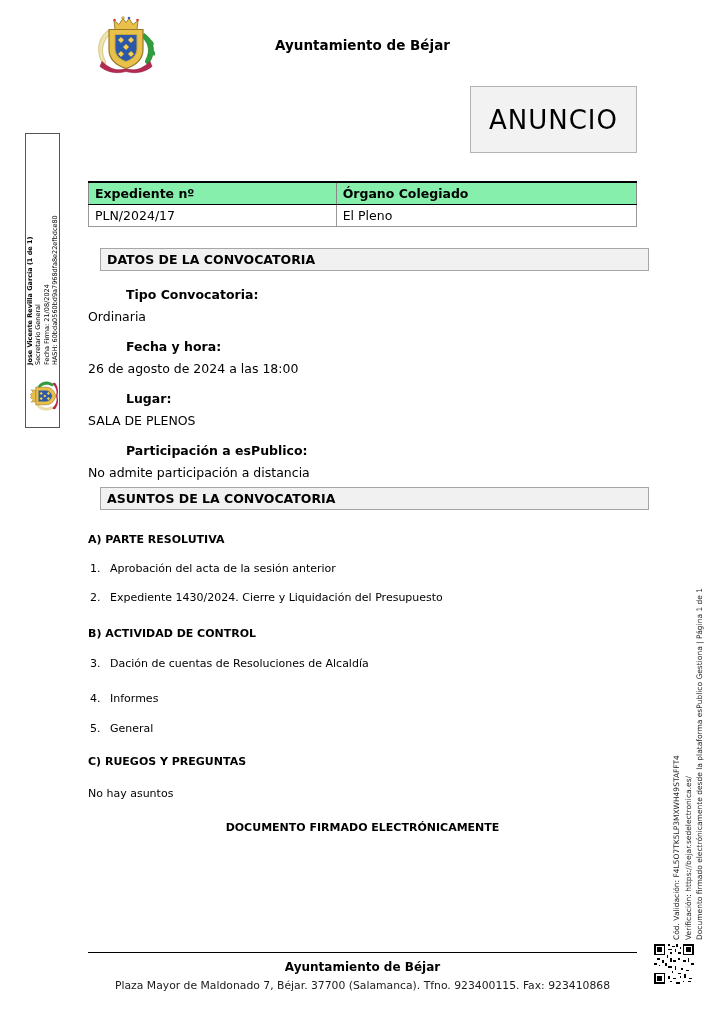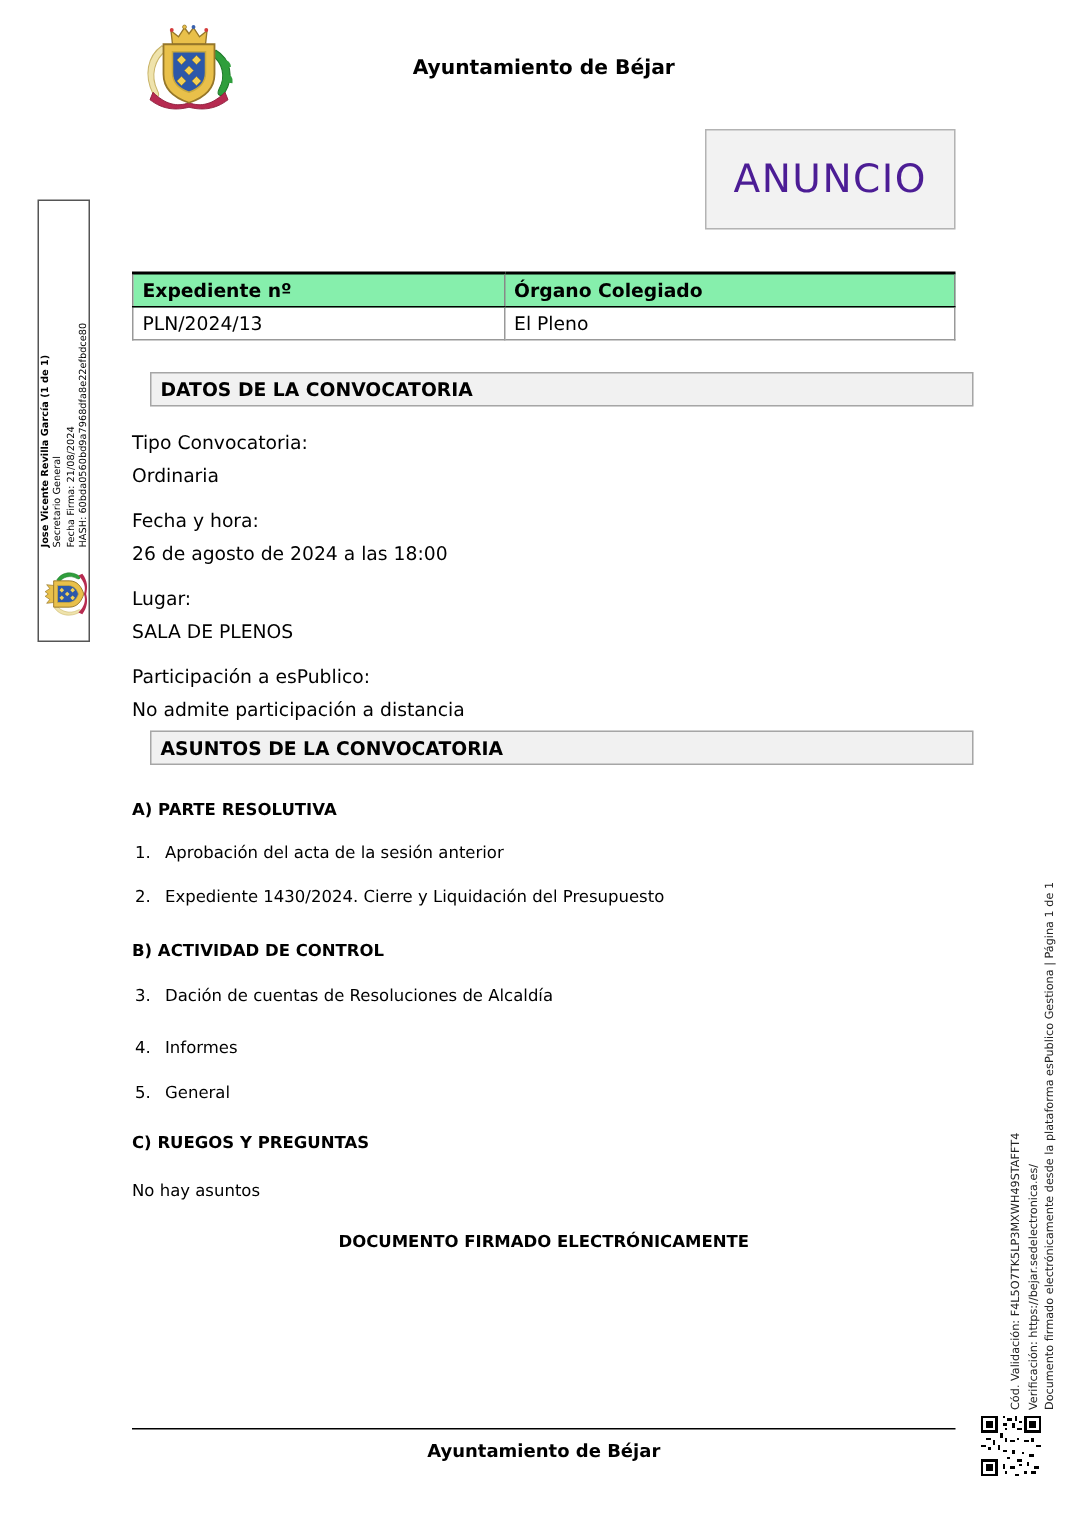--- a/index.html
+++ b/index.html
@@ -13,21 +13,21 @@
   
   .emblem-top { position:absolute; left:93px; top:12px; width:66px; height:63px; }
   .header-title {
     position:absolute; left:88px; top:37px; width:549px;
     text-align:center; font-weight:bold; font-size:13.5px;
   }
   .anuncio-box {
     position:absolute; left:470px; top:86px; width:167px; height:67px;
     background:#f2f2f2; border:1px solid #b3b3b3;
     display:flex; align-items:center; justify-content:center;
-    font-size:26px; letter-spacing:1px; color:#4c1d95;
+    font-size:26px; letter-spacing:1px; color:#000000;
   }
 
   
   .exp-table {
     position:absolute; left:88px; top:181px; width:549px;
     border-collapse:collapse; font-size:12.5px;
   }
   .exp-table th {
     background:#86efac; text-align:left; font-weight:bold;
     border-top:2px solid #000; border-bottom:1px solid #000;
@@ -45,21 +45,21 @@
     position:absolute; left:88px; width:549px; height:23px;
     background:#f1f1f1; border:1px solid #a6a6a6;
     font-weight:bold; font-size:12.5px; line-height:21px; padding-left:6px;margin-left:12px;
   }
   .bar-datos { top:248px; }
   .bar-asuntos { top:487px; }
 
   
   .fields { position:absolute; left:88px; top:284px; width:549px; font-size:12.5px; }
   .field-group { margin-bottom:8px; }
-  .field-label { font-weight:normal; line-height:22px; }
+  .field-label { font-weight:bold; line-height:22px;margin-left:38px; }
   .field-value { line-height:22px; }
 
   
   .aline { position:absolute; left:88px; width:549px; font-size:11px; line-height:16px; }
   .subhead { font-weight:bold; }
   .item { display:flex; padding-left:2px; }
   .item .num { width:16px; }
   .item .txt { margin-left:4px; }
   .doc-signed { text-align:center; font-weight:bold; }
 
@@ -127,21 +127,21 @@
     <span>ANUNCIO</span>
   </div>
 
   <table class="exp-table">
     <tbody>
         <tr>
       <th class="col-exp">Expediente nº</th>
       <th>Órgano Colegiado</th>
     </tr>
     <tr>
-      <td>PLN/2024/13</td>
+      <td>PLN/2024/17</td>
       <td>El Pleno</td>
     </tr>
   </tbody>
     </table>
 
   <div class="section-bar bar-datos">DATOS DE LA CONVOCATORIA</div>
 
   <div class="fields">
     <div class="field-group">
       <div class="field-label">Tipo Convocatoria:</div>
@@ -187,20 +187,21 @@
     <span class="txt">General</span>
   </div>
 
   <div class="aline subhead" style="top:754px">C) RUEGOS Y PREGUNTAS</div>
   <div class="aline" style="top:786px">No hay asuntos</div>
 
   <div class="aline doc-signed" style="top:820px">DOCUMENTO FIRMADO ELECTRÓNICAMENTE</div>
 
   <div class="footer">
     <div class="footer-title">Ayuntamiento de Béjar</div>
+    <div class="footer-address">Plaza Mayor de Maldonado 7, Béjar. 37700 (Salamanca). Tfno. 923400115. Fax: 923410868</div>
   </div>
 
   <div class="sig-box">
     <div class="sig-rot">
       <svg class="sig-emblem" viewBox="0 0 66 62" aria-hidden="true">
         <path d="M15 18 C5 25 3 38 9 50 C11 54 14 52 12 48 C7 38 10 27 18 21 Z" fill="#efe3ac" stroke="#c9b469" stroke-width="0.7"></path>
         <path d="M51 21 C61 27 63 39 57 49 C55 53 51 51 53 47 C58 38 55 29 48 24 Z" fill="#2f9e3c" stroke="#1f7a2b" stroke-width="0.7"></path>
         <path d="M9 49 C17 57 25 59 33 56 C41 59 49 57 57 49 L59 54 C50 61 41 61 33 59 C25 61 16 61 7 54 Z" fill="#b62a50"></path>
         <path d="M22 17 L21 8 L26 12 L30 6 L33 10 L36 6 L40 12 L45 8 L44 17 Z" fill="#e9c04a" stroke="#96772a" stroke-width="0.9"></path>
         <path d="M16 17 H50 V37 C50 48 42 53 33 56 C24 53 16 48 16 37 Z" fill="#e9c04a" stroke="#96772a" stroke-width="1.2"></path>

